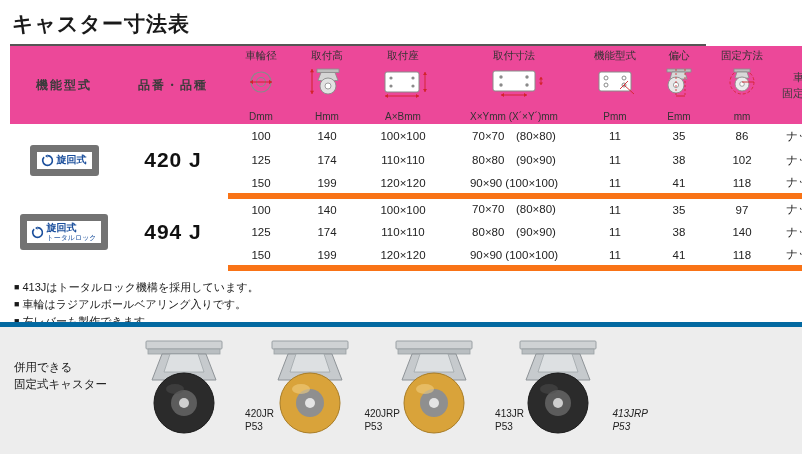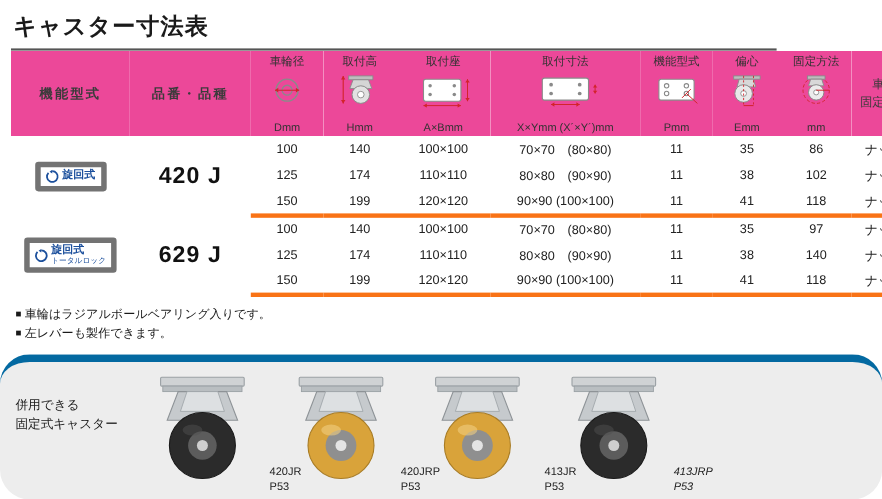--- a/index.html
+++ b/index.html
@@ -77,37 +77,37 @@
     height: 34px;
   }
   .data-row td {
     height: 24px;
     border-bottom: 1px solid #d5d5d5;
     border-right: 1px solid #e0e0e0;
     font-size: 11.5px;
     color: #222;
   }
   .data-row td:last-child { border-right: 0; }
-  .data-row.last-of-group td { border-bottom: 4px solid #f97316; }
+  .data-row.last-of-group td { border-bottom: 6px solid #f97316; }
   .grp-cell {
     border-right: 1px solid #e0e0e0;
     vertical-align: middle;
   }
   .model {
     font-size: 21px;
     font-weight: bold;
     letter-spacing: 1px;
     color: #111;
     margin-top: 36px;
   }
   .badge {
     display: inline-flex;
     align-items: center;
     gap: 3px;
-    border: 5px solid #737373;
+    border: 7px solid #737373;
     border-radius: 3px;
     padding: 2px 5px 2px 4px;
     color: #1b4f9c;
     background: #fff;
     font-size: 10px;
     line-height: 1.05;
     white-space: nowrap;
   }
   .badge .lines { display:flex; flex-direction:column; align-items:flex-start; }
   .badge .l1 { font-size: 10px; font-weight: bold; }
@@ -124,22 +124,21 @@
     margin-right: 3px;
     position: relative;
     top: -1px;
   }
   .bottom {
     position: absolute;
     left: 0; right: 0;
     top: 322px;
     height: 132px;
     background: #ededed;
-    border-top: 7px solid #0369a1;
-    border-radius: 27px;
+    border-top: 5px solid #0369a1;
   }
   .bottom-inner {
     position: relative;
     width: 802px;
     height: 132px;
   }
   .bottom-label {
     position: absolute;
     left: 14px;
     top: 32px;
@@ -149,21 +148,21 @@
     text-align: left;
   }
   .caster {
     position: absolute;
     top: 6px;
     width: 160px;
     height: 118px;
   }
   .caster .cap {
     position: absolute;
-    bottom: 4px;
+    bottom: 18px;
     right: 4px;
     font-size: 10px;
     line-height: 1.25;
     color: #222;
     text-align: left;
   }
   .cs1 { left: 118px; }
   .cs2 { left: 244px; text-decoration: underline; }
   .cs3 { left: 368px; }
   .cs4 { left: 492px; font-style: italic; }
@@ -368,21 +367,21 @@
               <path d="M8 2 a6 6 0 1 1 -4.2 1.8" fill="none" stroke="#1b4f9c" stroke-width="2"></path>
               <path d="M8 0.5 l0 4 l-3 -2 z" fill="#1b4f9c"></path>
             </svg>
             <span class="lines">
               <span class="l1">旋回式</span>
               <span class="l2">トータルロック</span>
             </span>
           </span>
         </td>
         <td class="grp-cell" rowspan="3">
-          <span class="model">629 J</span>
+          <span class="model">494 J</span>
         </td>
         <td>100</td>
         <td>140</td>
         <td>100×100</td>
         <td>70×70　(80×80)</td>
         <td>11</td>
         <td>35</td>
         <td>97</td>
         <td>ナット</td>
       </tr>
@@ -403,20 +402,21 @@
         <td>90×90 (100×100)</td>
         <td>11</td>
         <td>41</td>
         <td>118</td>
         <td>ナット</td>
       </tr>
     </tbody>
   </table>
 
   <div class="notes">
+    <div>413Jはトータルロック機構を採用しています。</div>
     <div>車輪はラジアルボールベアリング入りです。</div>
     <div>左レバーも製作できます。</div>
   </div>
 </div>
 
 <div class="bottom">
   <div class="bottom-inner">
     <div class="bottom-label">
       <span>併用できる</span><br>
       <span>固定式キャスター</span>

